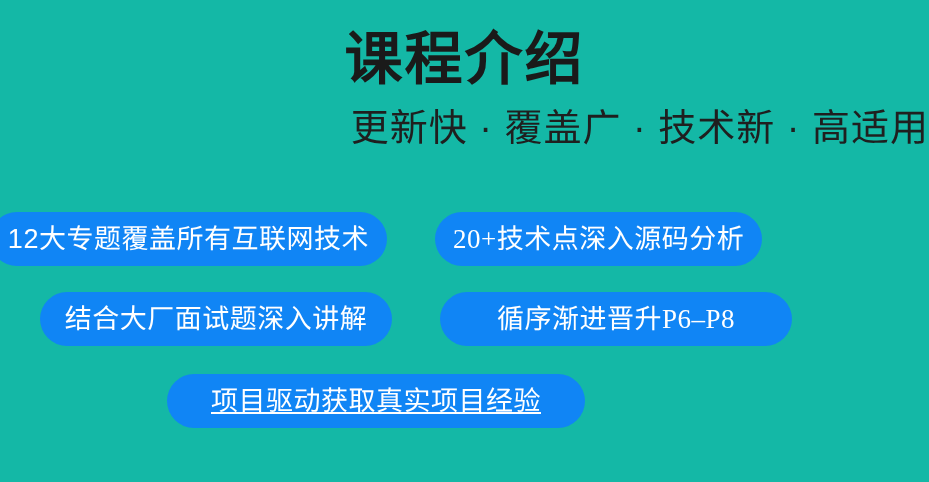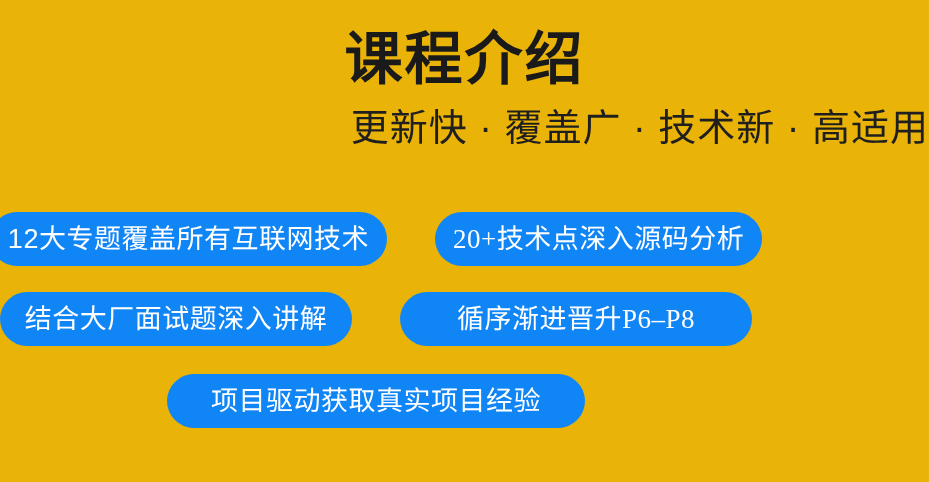--- a/index.html
+++ b/index.html
@@ -13,21 +13,21 @@
     background: #e8e8e8;
     font-family: "Liberation Sans", "DejaVu Sans", sans-serif;
     overflow: hidden;
     -webkit-font-smoothing: antialiased;
   }
 
   .poster {
     position: relative;
     width: 929px;
     height: 482px;
-    background: #eab308;
+    background: #14b8a6;
     box-sizing: border-box;
   }
 
   
   .heading-block {
     position: absolute;
     top: 26px;
     left: 0;
     width: 929px;
     text-align: center;
@@ -67,21 +67,21 @@
     position: absolute;
     left: 0;
     width: 752px;
     height: 54px;
     display: flex;
     justify-content: center;
     align-items: center;
   }
 
   .pill-row.row-1 { top: 0px; }
-  .pill-row.row-2 { top: 80px; }
+  .pill-row.row-2 { top: 80px; margin-left: 40px; }
   .pill-row.row-3 { top: 162px; }
 
   .pill {
     box-sizing: border-box;
     height: 54px;
     background: #1085f5;
     border-radius: 27px;
     color: #ffffff;
     font-size: 27px;
     line-height: 54px;
@@ -89,21 +89,21 @@
     letter-spacing: 0.5px;
     text-align: center;
     white-space: nowrap;
     display: block;
     padding: 0 18px;
     user-select: none;
   }
 
   .pill.left  { width: 420px; margin-right: 48px; }
   .pill.right { width: 420px; font-family: Liberation Serif, serif; }
-  .pill.center{ width: 418px; }
+  .pill.center{ width: 418px; text-decoration: underline; }
 </style>
 </head>
 <body>
 
 <div class="poster">
 
   <div class="heading-block">
     <h1 class="page-title">课程介绍</h1>
     <div class="page-subtitle">更新快 · 覆盖广 · 技术新 · 高适用</div>
   </div>

